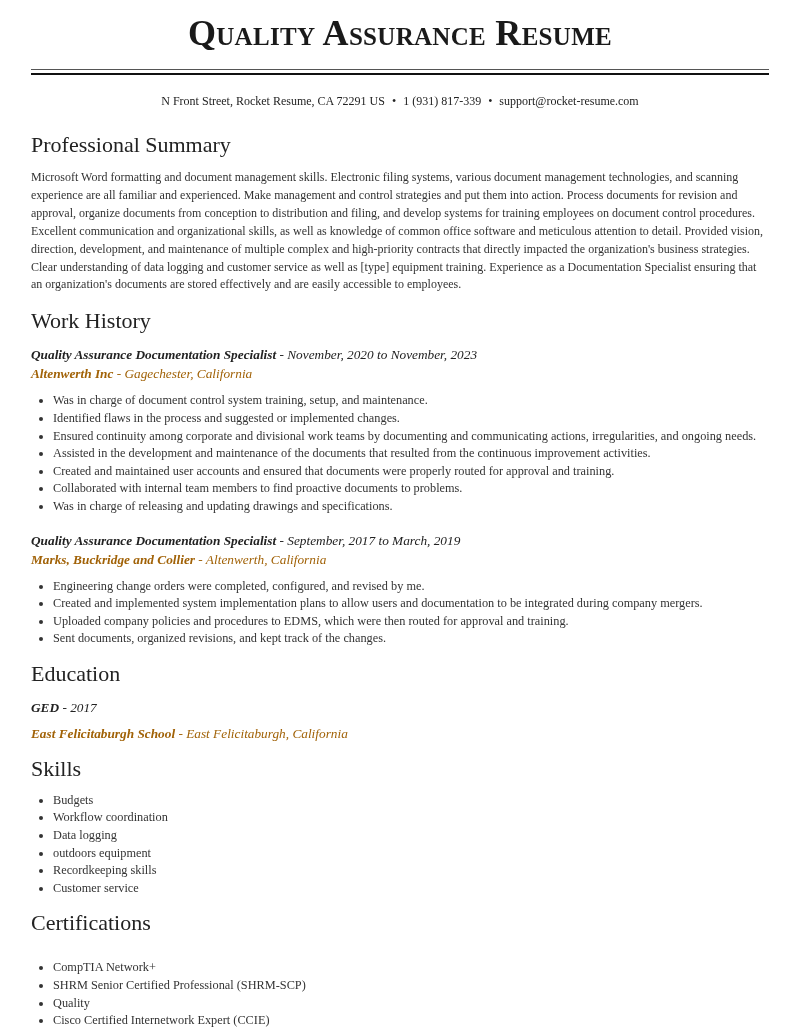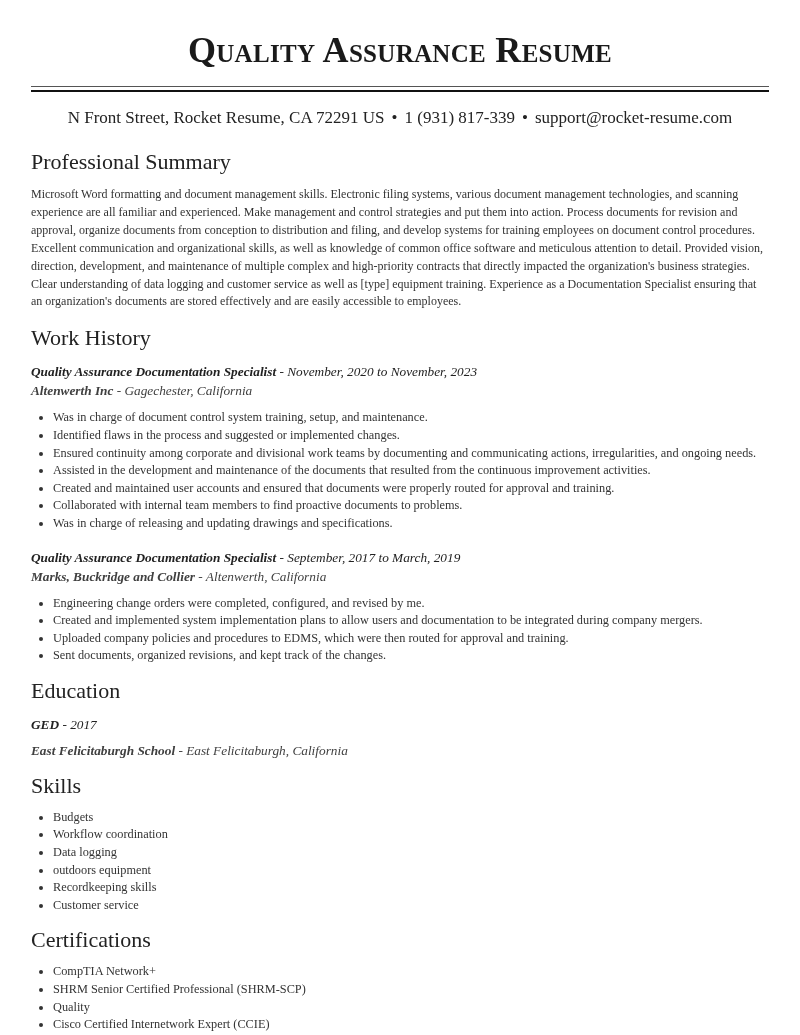--- a/index.html
+++ b/index.html
@@ -3,39 +3,39 @@
   <meta charset="utf-8">
   <style>
     html, body { margin: 0; padding: 0; background: #ffffff; }
     body {
       width: 800px; height: 1035px; overflow: hidden;
       font-family: "Liberation Serif", "DejaVu Serif", serif;
       color: #222222;
     }
     .page { position: relative; padding: 0 31px; }
     .title {
-      text-align: center; margin: 0; padding-top: 28px;
+      text-align: center; margin: 0; padding-top: 11px;
       font-size: 36px; font-weight: bold; font-variant: small-caps;
       letter-spacing: 0.3px; color: #1a1a1a; line-height: 44px;
     }
     .rule-top { margin-top: 14px; height: 0; border-top: 1.5px solid #555; }
     .rule-bottom { margin-top: 3px; height: 0; border-top: 2.5px solid #111; }
     .contact {
-      text-align: center; font-size: 17px; margin-top: 17px; line-height: 18px; color: #222;
+      text-align: center; font-size: 12px; margin-top: 17px; line-height: 18px; color: #222;
     }
     .contact .sep { margin: 0 7px; }
     h2.section {
       font-weight: normal; font-size: 22px; margin: 0; color: #222; line-height: 28px;
     }
     .summary {
       font-size: 12px; line-height: 17.9px; margin: 10px 0 0 0; color: #333;
     }
     .job-title-line { font-size: 13.3px; line-height: 18px; color: #222; font-style: italic; }
     .job-title-line b { font-weight: bold; }
-    .job-company-line { font-size: 13.3px; line-height: 18px; font-style: italic; color: #404040; margin-top: 1px; }
+    .job-company-line { font-size: 13.3px; line-height: 18px; font-style: italic; color: #a16207; margin-top: 1px; }
     .job-company-line b { font-weight: bold; }
     ul.bullets { margin: 9px 0 0 0; padding-left: 22px; font-size: 12.3px; line-height: 17.6px; color: #333; }
     ul.bullets li { padding-left: 0; }
     .skills-grid { display: flex; margin-top: 9px; flex-direction: column; }
     .skills-grid ul { width: 364px; margin: 0; padding-left: 22px; font-size: 12.3px; line-height: 17.6px; color: #333; }
   </style>
 </head>
 <body>
 
 <div class="page">
@@ -99,21 +99,21 @@
       <ul>
         <li>outdoors equipment</li>
         <li>Recordkeeping skills</li>
         <li>Customer service</li>
       </ul>
     </div>
   </section>
 
   <section style="margin-top:12px;">
     <h2 class="section">Certifications</h2>
-    <ul class="bullets" style="margin-top:9px;">
+    <ul class="bullets" style="margin-top:22px;">
       <li>CompTIA Network+</li>
       <li>SHRM Senior Certified Professional (SHRM-SCP)</li>
       <li>Quality</li>
       <li>Cisco Certified Internetwork Expert (CCIE)</li>
     </ul>
   </section>
 
 </div>
 
 </body></html>

